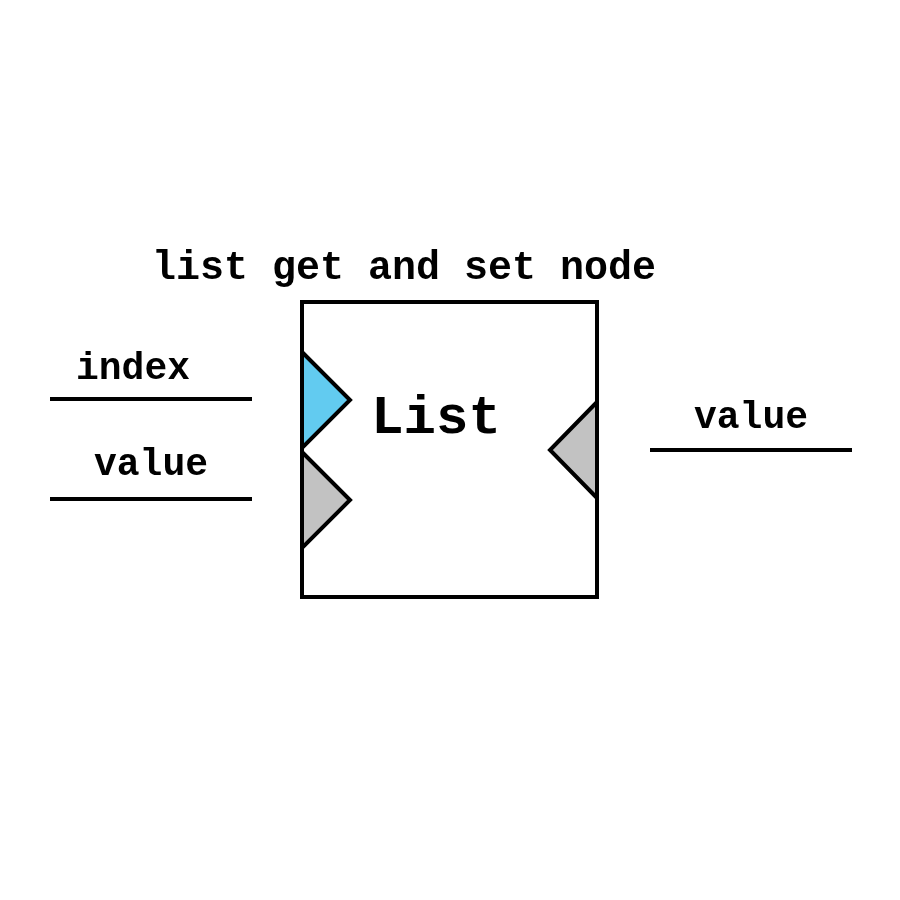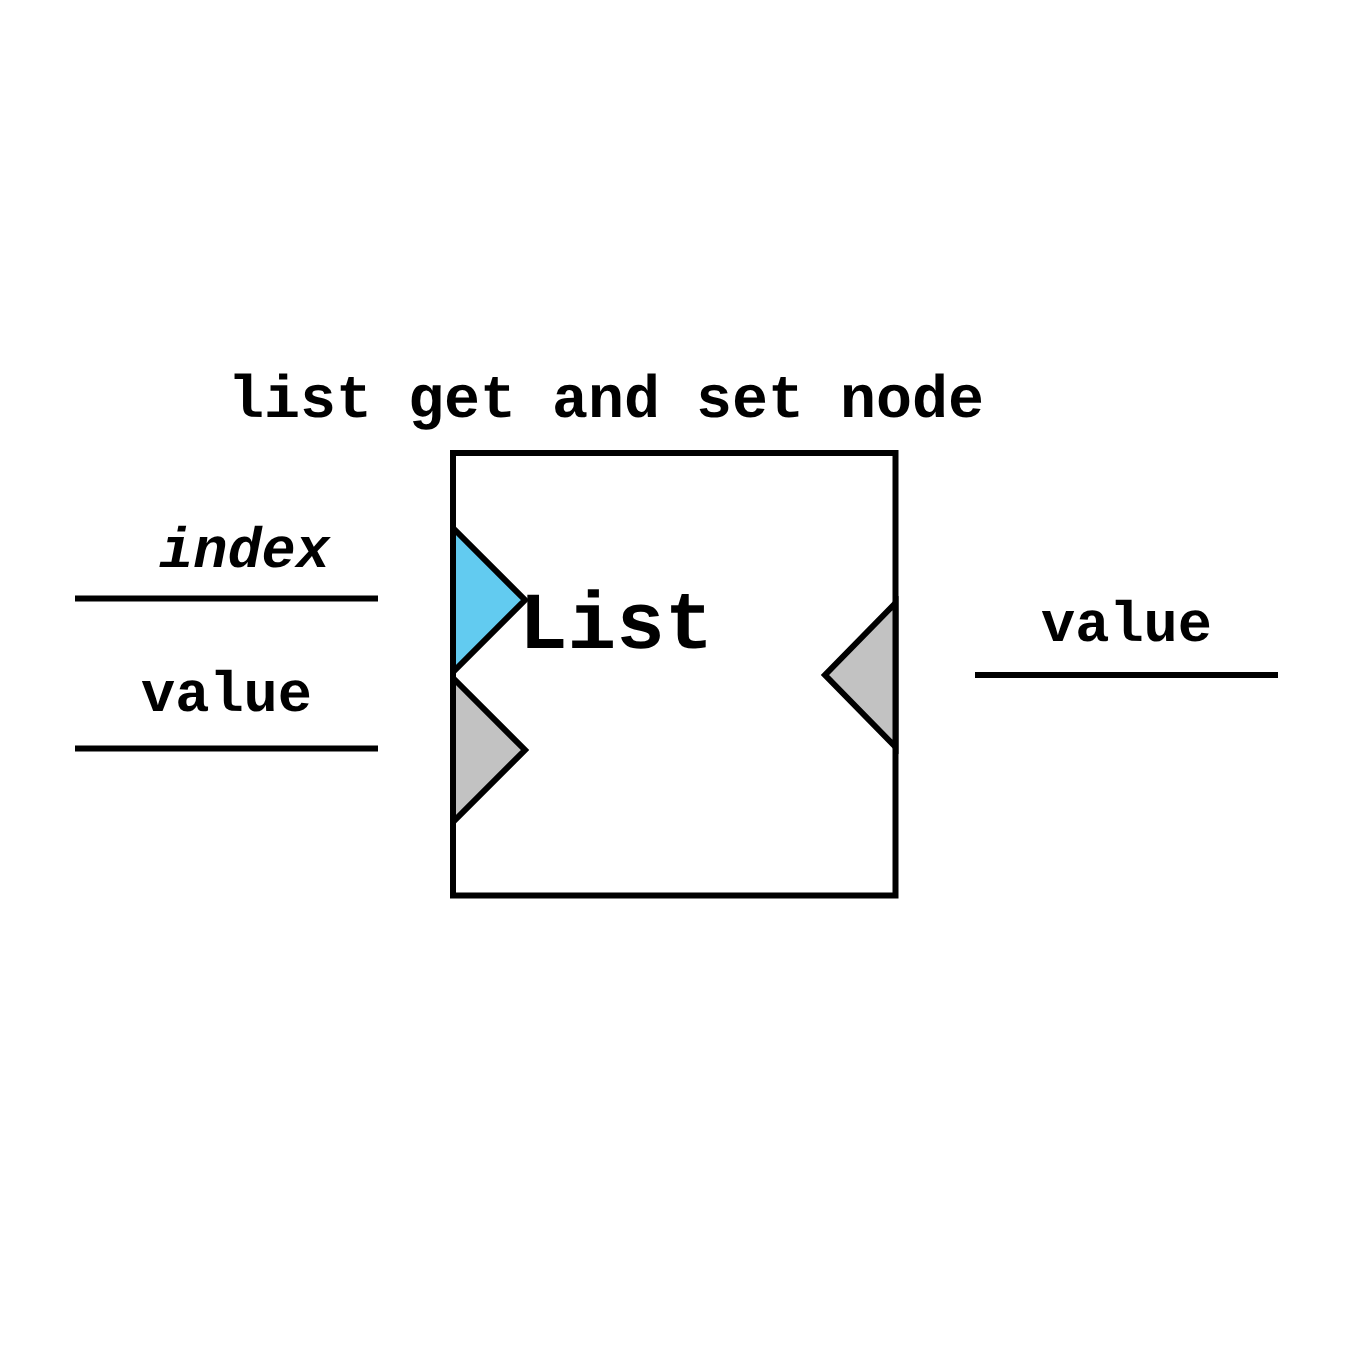--- a/index.html
+++ b/index.html
@@ -28,21 +28,21 @@
     white-space: nowrap;
   }
   .port-label {
     position: absolute;
     width: 202px;
     text-align: center;
     font-size: 38px;
     line-height: 1;
     white-space: nowrap;
   }
-  .label-index-in   { left: 62px;  top: 350px; font-style: italic; }
+  .label-index-in   { left: 32px;  top: 350px; }
   .label-value-in   { left: 50px;  top: 446px; }
   .label-value-out  { left: 650px; top: 399px; }
   .wire {
     position: absolute;
     width: 202px;
     height: 4px;
     background: #000000;
   }
   .wire-index-in  { left: 50px;  top: 397px; }
   .wire-value-in  { left: 50px;  top: 497px; }
@@ -55,25 +55,24 @@
     height: 299px;
     box-sizing: border-box;
     border: 4px solid #000000;
     background: #FFFFFF;
   }
   .node-label {
     position: absolute;
     left: 300px;
     top: 396px;
     width: 272px;
-    text-align: left;
+    text-align: center;
     font-size: 54px;
     line-height: 46px;
     white-space: nowrap;
-    margin-left: 46px;
   }
   .ports-svg {
     position: absolute;
     left: 0;
     top: 0;
     width: 900px;
     height: 900px;
   }
 </style>
 </head>

